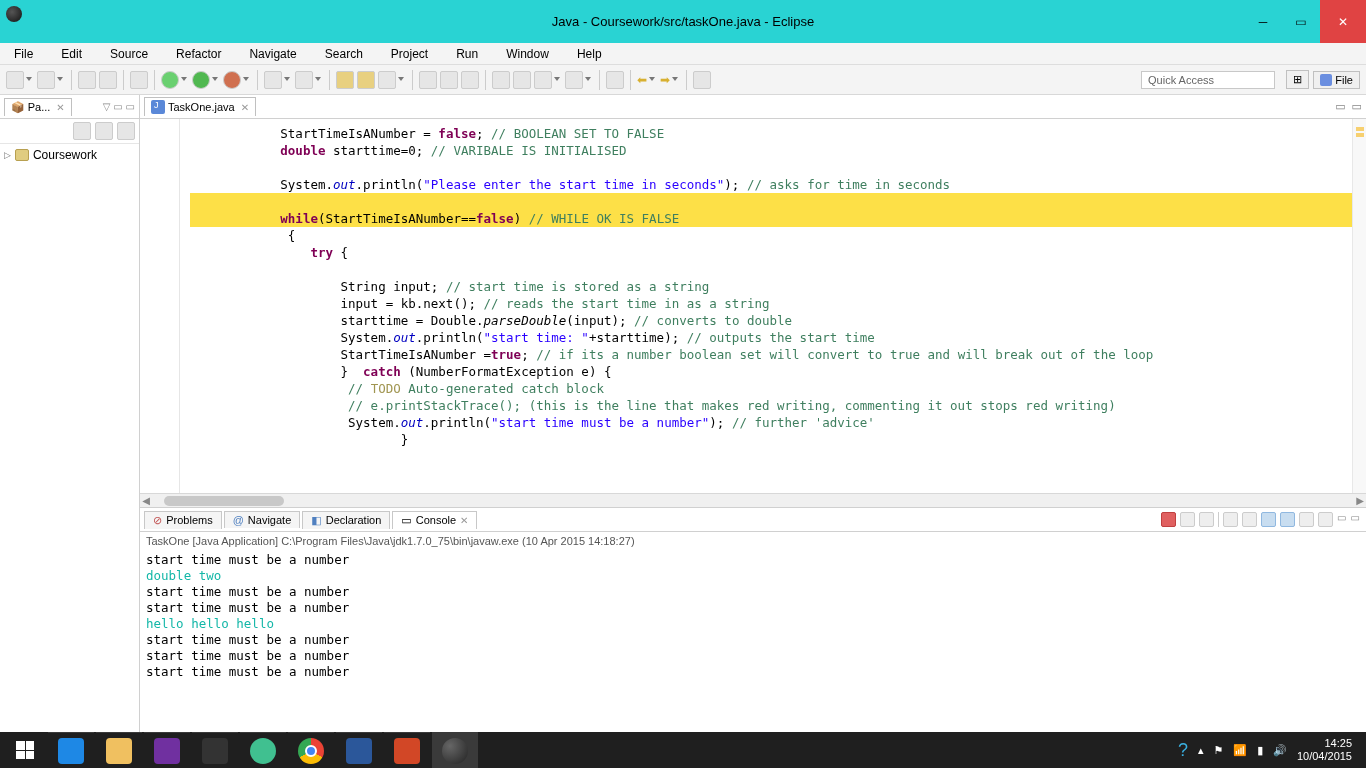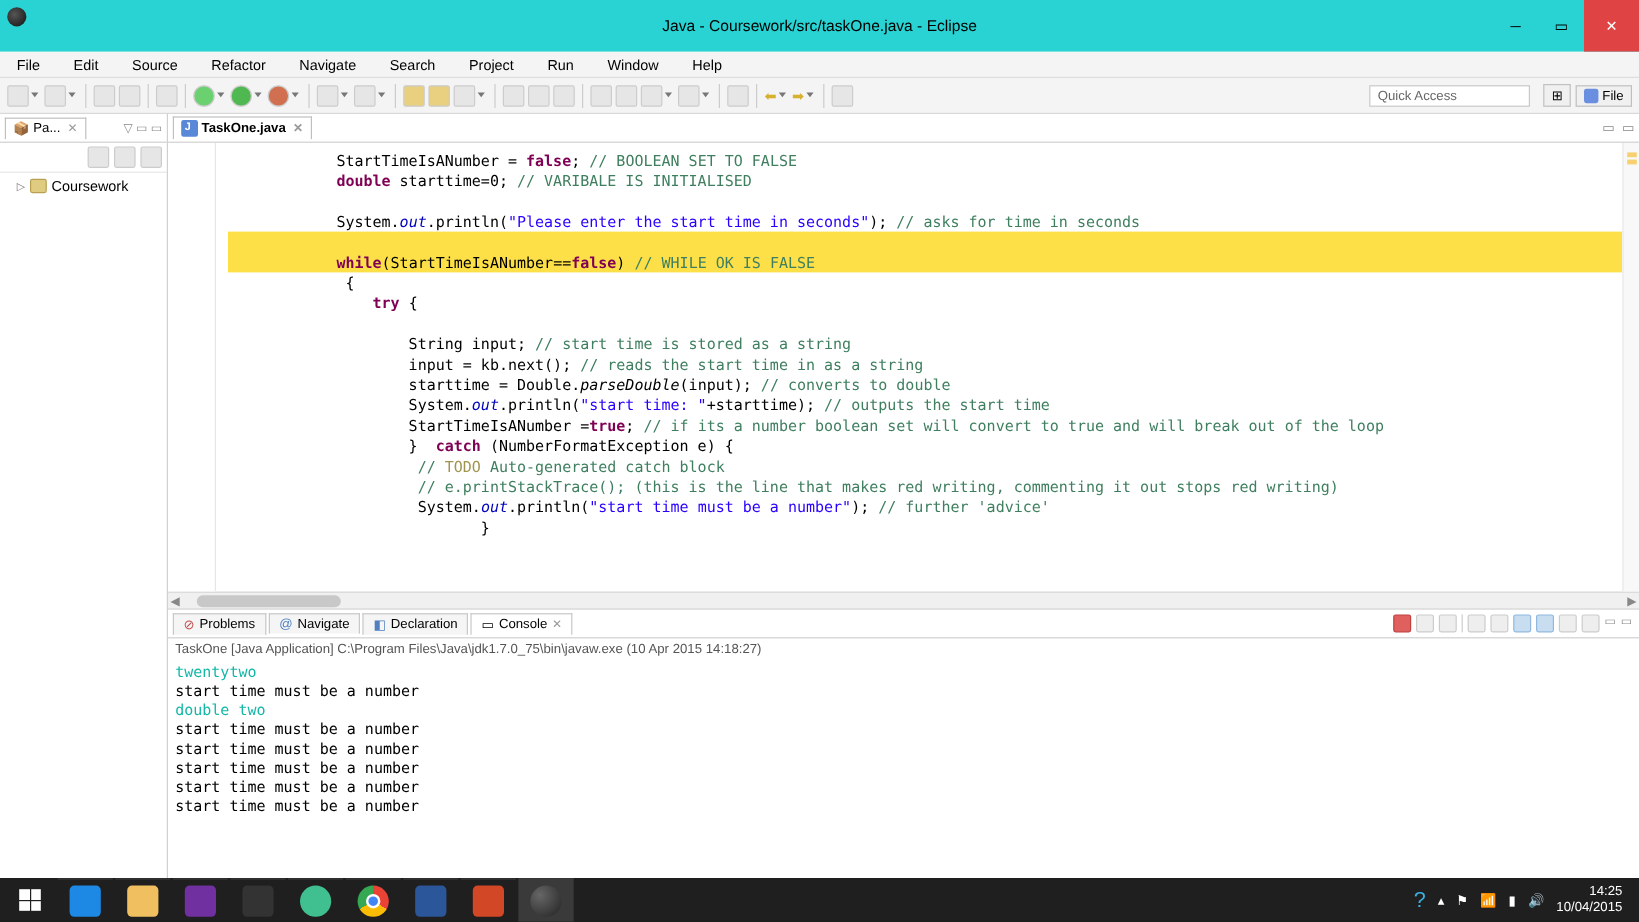--- a/index.html
+++ b/index.html
@@ -21,28 +21,28 @@
 .persp { display: flex; gap: 4px; margin-left: 8px; align-items: center; }
 .pbtn { border: 1px solid #c0c0c0; padding: 2px 6px; display: flex; align-items: center; gap: 3px; background: #f0f0f0; font-size: 11px; }
 .pbtn .jic { width: 12px; height: 12px; background:#6a8ee0; border-radius:2px; }
 
 .workarea { display: flex; height: calc(100% - 28px - 22px - 30px - 36px); }
 .sidebar { width: 140px; border-right: 1px solid #d0d0d0; display: flex; flex-direction: column; }
 .tabbar { height: 24px; display: flex; align-items: center; border-bottom: 1px solid #d0d0d0; padding: 0 4px; font-size: 11px; gap: 2px; }
 .tab { border: 1px solid #c0c0c0; border-bottom: none; padding: 2px 6px; background: #fff; display: flex; align-items: center; gap: 3px; }
 .tab .x { font-size: 10px; color: #999; margin-left: 3px; }
 .sidebar .icons { display: flex; gap: 4px; padding: 3px 4px; border-bottom: 1px solid #e6e6e6; justify-content: flex-end; }
-.sidebar .tree { padding: 4px 14px; font-size: 12px; }
+.sidebar .tree { padding: 4px 4px; font-size: 12px; }
 .tree-item { display: flex; align-items: center; gap: 4px; }
 .tree-item::before { content: "▷"; font-size: 9px; color: #777; }
 .tfolder { width: 14px; height: 12px; background: #e0cc80; border-radius: 2px; border:1px solid #b8a050; }
 
 .main { flex: 1; display: flex; flex-direction: column; min-width: 0; }
 .edtabs { height: 24px; display:flex; align-items:center; border-bottom:1px solid #d0d0d0; padding:0 4px; gap:4px; }
-.edtabs .tab { font-size: 11px; font-weight: bold; }
+.edtabs .tab { font-size: 11px; }
 .edtabs .winctl { margin-left:auto; display:flex; gap:6px; font-size:11px; color:#888; }
 .jfile { width:14px; height:14px; background:#5a88d8; border-radius:2px; position:relative; }
 .jfile::after { content:"J"; position:absolute; font-size:9px; color:#fff; left:3px; top:0; }
 
 .codewrap { flex:1; display:flex; overflow:hidden; position:relative; }
 .ruler { width: 40px; background:#fff; border-right:1px solid #e6e6e6; position:relative; }
 .ovruler { width: 14px; background:#f8f8f8; border-left:1px solid #e8e8e8; position:relative; }
 .ovruler .mark { position:absolute; right:2px; width:8px; height:4px; background:#f7d070; }
 .code { flex:1; overflow:auto; font-family: Consolas, monospace; font-size: 12.5px; line-height: 17px; padding: 6px 0 6px 10px; white-space: pre; color:#000; }
 .code .hl { background:#fde047; display:block; }
@@ -244,25 +244,25 @@
           <div class="bico" style="background:#c8ddf0;border-color:#90b8e0"></div>
           <div class="bico" style="background:#c8ddf0;border-color:#90b8e0"></div>
           <div class="bico"></div>
           <div class="bico"></div>
           <span style="font-size:10px;color:#888">▭</span>
           <span style="font-size:10px;color:#888">▭</span>
         </div>
       </div>
       <div class="conslaunch">TaskOne [Java Application] C:\Program Files\Java\jdk1.7.0_75\bin\javaw.exe (10 Apr 2015 14:18:27)</div>
       <div class="consout" id="consout">
-          <div class="in">twentytwo</div>
           <div>start time must be a number</div>
           <div class="in">double two</div>
           <div>start time must be a number</div>
           <div>start time must be a number</div>
+          <div class="in">hello hello hello</div>
           <div>start time must be a number</div>
           <div>start time must be a number</div>
           <div>start time must be a number</div>
         </div>
       <div class="hscroll">
         <span class="arr">◀</span>
           <span class="arr" style="margin-left:auto">▶</span>
       </div>
     </div>
   </div>

